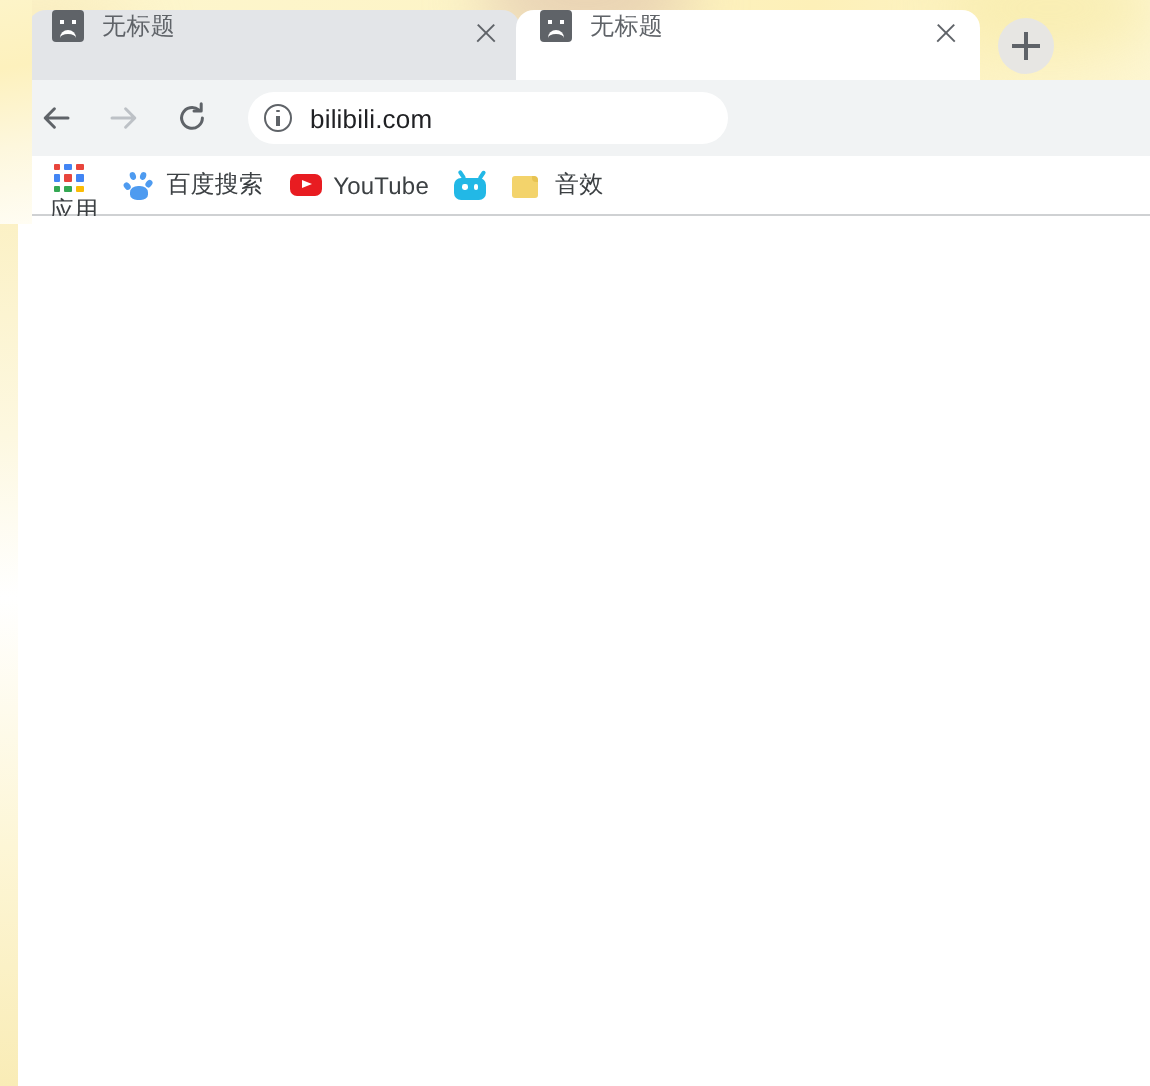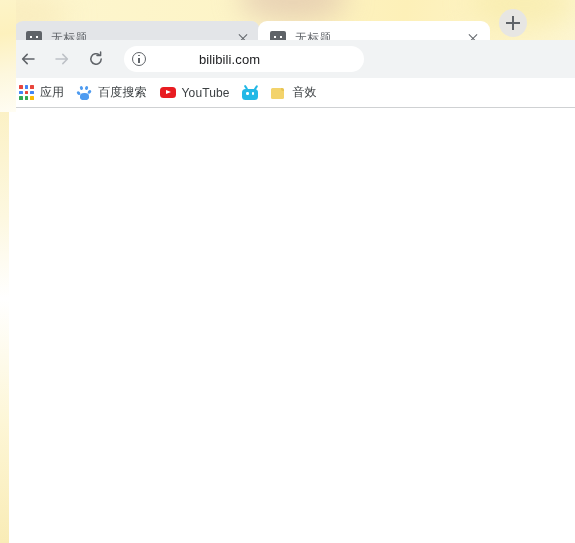--- a/index.html
+++ b/index.html
@@ -39,26 +39,26 @@
     border-radius: 50%;
     filter: blur(14px);
     opacity: .55;
   }
   .blob-a { left: 238px; top: -26px; background: #d8b8a8; }
   .blob-b { left: 470px; top: -20px; background: #f6e9a0; }
   .blob-c { left: -40px; top: -8px; background: #f7e7b5; }
 
   .tab {
     position: absolute;
-    top: 21px;
+    top: 5px;
     height: 35px;
     border-radius: 9px 9px 0 0;
     box-sizing: border-box;
     display: flex;
-    align-items: center;
+    align-items: flex-start;
     padding: 0 0 0 12px;
   }
   .tab-1 {
     left: 14px;
     width: 246px;
     background: #e3e5e8;
   }
   .tab-2 {
     left: 258px;
     width: 232px;
@@ -175,21 +175,20 @@
   .omnibox {
     margin-left: 14px;
     height: 26px;
     width: 240px;
     background: #ffffff;
     border-radius: 13px;
     display: flex;
     align-items: center;
     padding: 0 10px 0 8px;
     box-sizing: border-box;
-    gap: 44px;
   }
   .info-icon {
     width: 14px;
     height: 14px;
     flex: 0 0 14px;
     border: 1.2px solid #5f6368;
     border-radius: 50%;
     position: relative;
     box-sizing: border-box;
   }
@@ -235,21 +234,21 @@
   }
   .bm {
     display: flex;
     align-items: center;
     height: 22px;
     padding: 0 5px;
     border-radius: 4px;
     margin-left: 3px;
     white-space: nowrap;
   }
-  .bm:first-child { margin-left: 14px; }
+  .bm:first-child { margin-left: 14px; flex-direction: column; }
   .bm-label {
     font-size: 12px;
     color: #3c4043;
     margin-left: 6px;
     letter-spacing: .1px;
   }
 
   
   .apps-icon {
     width: 15px;

